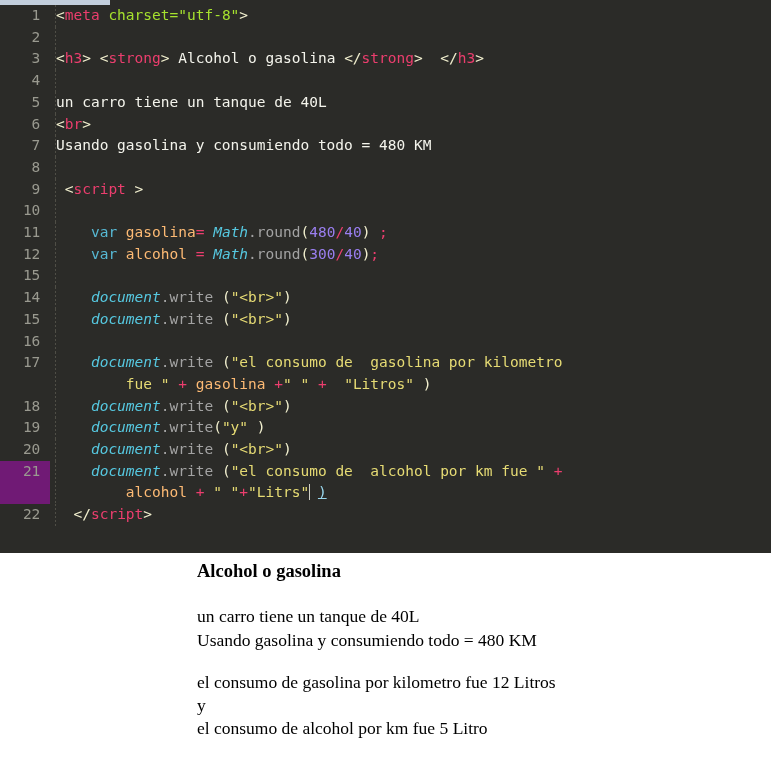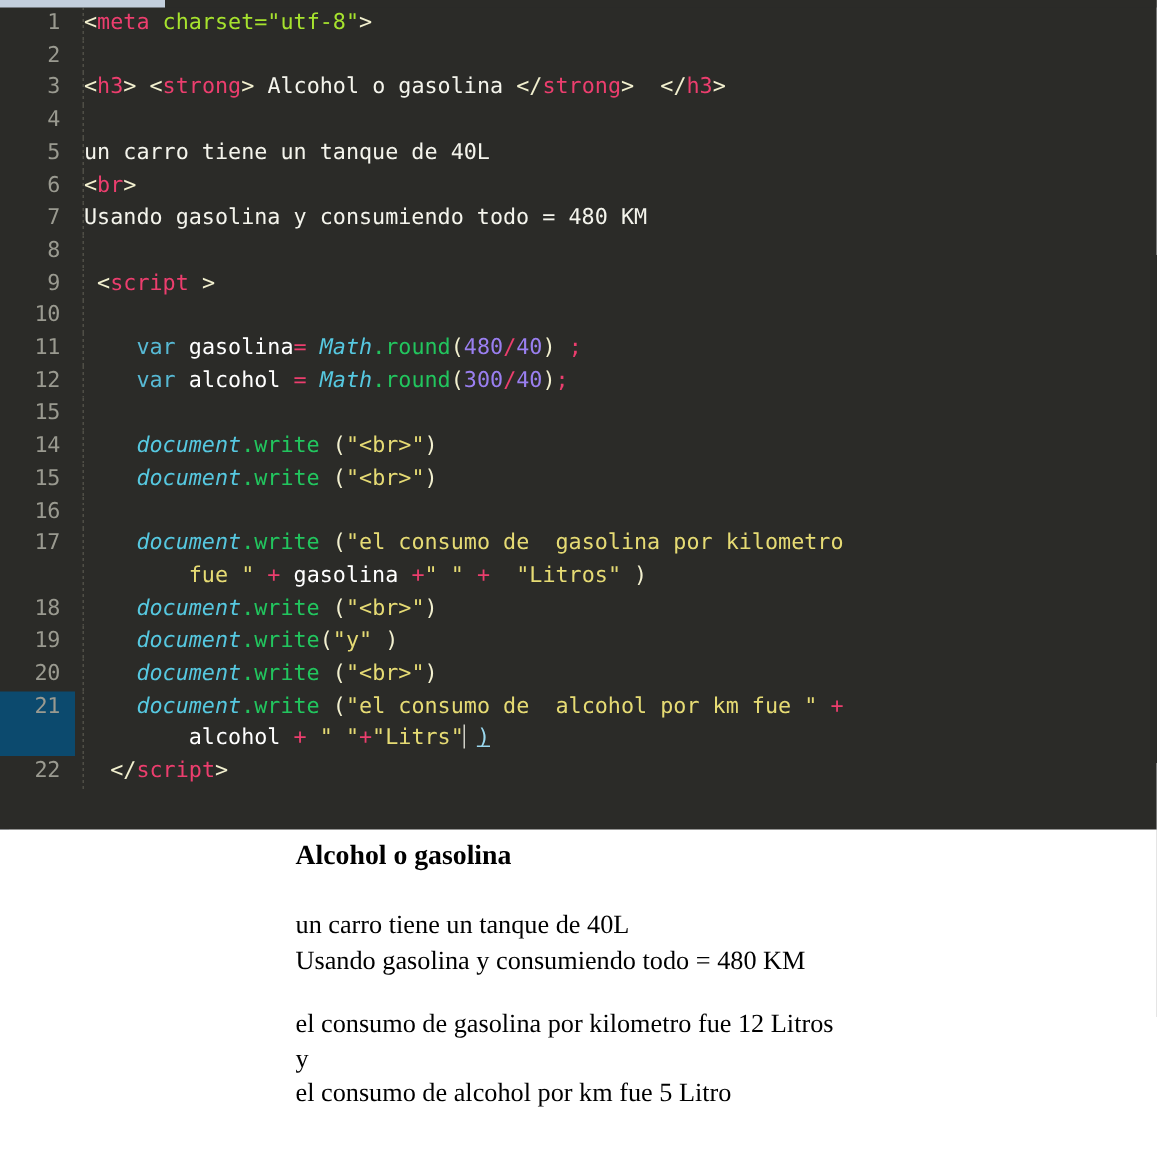--- a/index.html
+++ b/index.html
@@ -58,21 +58,21 @@
     position: absolute;
     top: 5px;
     left: 0;
     width: 771px;
   }
   .row {
     position: relative;
     min-height: 21.7px;
     white-space: pre;
   }
-  .row.active .ln-box { background: #0c4a6e; }
+  .row.active .ln-box { background: #701a75; }
   .ln-box {
     position: absolute;
     left: 0; top: 0;
     width: 50px;
     height: 100%;
   }
   .ln {
     position: absolute;
     left: 0; top: 0;
     width: 40px;
@@ -100,26 +100,26 @@
   }
 
   
   .tagpunc  { color: #f2f0cf; }
   .tagname  { color: #ec3e6e; }
   .attr     { color: #a6e22e; margin-top: 43px; }
   .attrval  { color: #a6e22e; }
   .plain    { color: #f4f4ec; }
   .kw       { color: #57b9d4; }
   .obj      { color: #56c8e0; font-style: italic; }
-  .prop     { color: #22c55e; }
+  .prop     { color: #a3a3a3; }
   .punct    { color: #f2f0cf; }
   .str      { color: #e6db74; }
   .num      { color: #9a7ff0; }
   .op       { color: #ec3e6e; }
-  .var      { color: #ffffff; }
+  .var      { color: #fdba74; }
   .brkt     { color: #9ad8ee; text-decoration: underline; }
   .caret {
     display: inline-block;
     width: 1px;
     height: 16px;
     background: #cfcfc6;
     vertical-align: -3px;
     margin: 0 -0.5px;
   }
 

